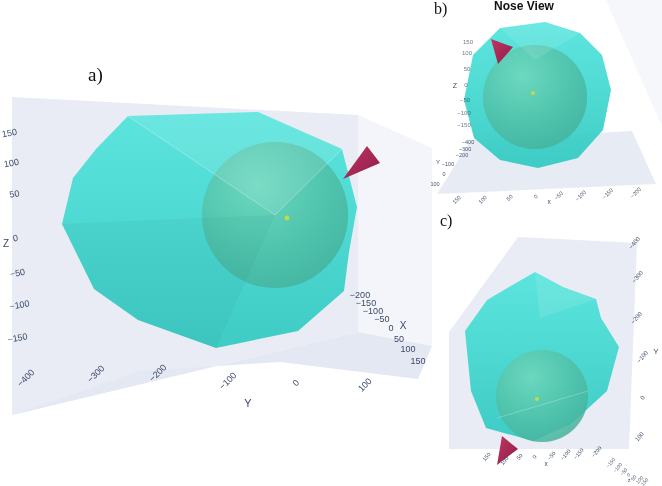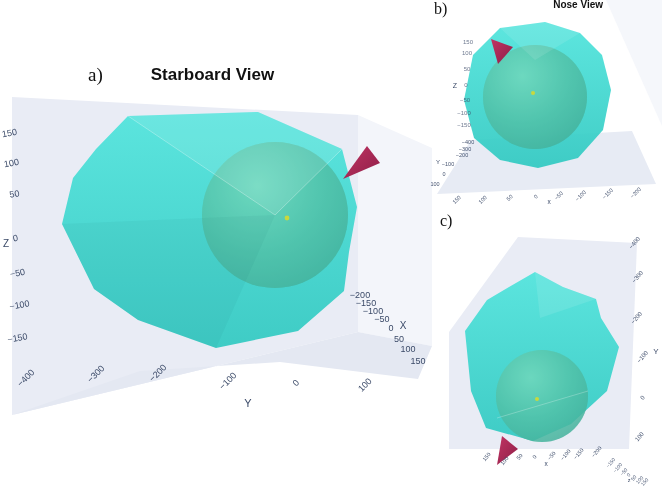--- a/index.html
+++ b/index.html
@@ -5,21 +5,21 @@
   html,body{margin:0;padding:0;background:#ffffff;}
   .fig{position:relative;width:662px;height:486px;background:#ffffff;overflow:hidden;
        font-family:"Liberation Sans",sans-serif;}
   .fig svg{position:absolute;left:0;top:0;}
   .panel-letter{position:absolute;font-family:"Liberation Serif",serif;color:#111;line-height:1.2;}
   .panel-title{position:absolute;color:#111;font-weight:600;text-align:center;line-height:1.2;
                font-family:"Liberation Sans",sans-serif;}
   #letter-a{left:88px;top:64px;font-size:19px;}
   #title-a{left:120px;top:65px;width:185px;font-size:17px;}
   #letter-b{left:434px;top:-1px;font-size:16px;}
-  #title-b{left:493px;top:-1px;width:110px;font-size:10px;text-align:right;}
+  #title-b{left:469px;top:-1px;width:110px;font-size:12px;}
   #letter-c{left:440px;top:211px;font-size:16px;}
   #title-c{left:483px;top:211px;width:145px;font-size:15px;}
 </style>
 </head>
 <body>
 
 <div class="fig">
 
   <svg id="scene" width="662" height="486" viewBox="0 0 662 486">
     <defs>
@@ -141,19 +141,18 @@
       <text x="619" y="469" font-size="5" fill="#3b4a68" text-anchor="middle" font-family="&quot;Liberation Sans&quot;, sans-serif" transform="rotate(-50 619 469)" opacity="0.9">−100</text>
       <text x="625" y="473" font-size="5" fill="#3b4a68" text-anchor="middle" font-family="&quot;Liberation Sans&quot;, sans-serif" transform="rotate(-50 625 473)" opacity="0.9">−50</text>
       <text x="630" y="476" font-size="5" fill="#3b4a68" text-anchor="middle" font-family="&quot;Liberation Sans&quot;, sans-serif" transform="rotate(-50 630 476)" opacity="0.9">0</text>
       <text x="635" y="479" font-size="5" fill="#3b4a68" text-anchor="middle" font-family="&quot;Liberation Sans&quot;, sans-serif" transform="rotate(-50 635 479)" opacity="0.9">50</text>
       <text x="641" y="481" font-size="5" fill="#3b4a68" text-anchor="middle" font-family="&quot;Liberation Sans&quot;, sans-serif" transform="rotate(-50 641 481)" opacity="0.9">100</text>
       <text x="646" y="483" font-size="5" fill="#3b4a68" text-anchor="middle" font-family="&quot;Liberation Sans&quot;, sans-serif" transform="rotate(-50 646 483)" opacity="0.9">150</text>
       <text x="629" y="482" font-size="5.5" fill="#3b4a68" text-anchor="middle" font-family="&quot;Liberation Sans&quot;, sans-serif" opacity="1">z</text>
     </svg>
 
   <div class="panel-letter" id="letter-a">a)</div>
-  <div class="panel-title" id="title-a">Starboard View</div>
 
   <div class="panel-letter" id="letter-b">b)</div>
   <div class="panel-title" id="title-b">Nose View</div>
 
   <div class="panel-letter" id="letter-c">c)</div>
 </div>
 
 </body></html>

